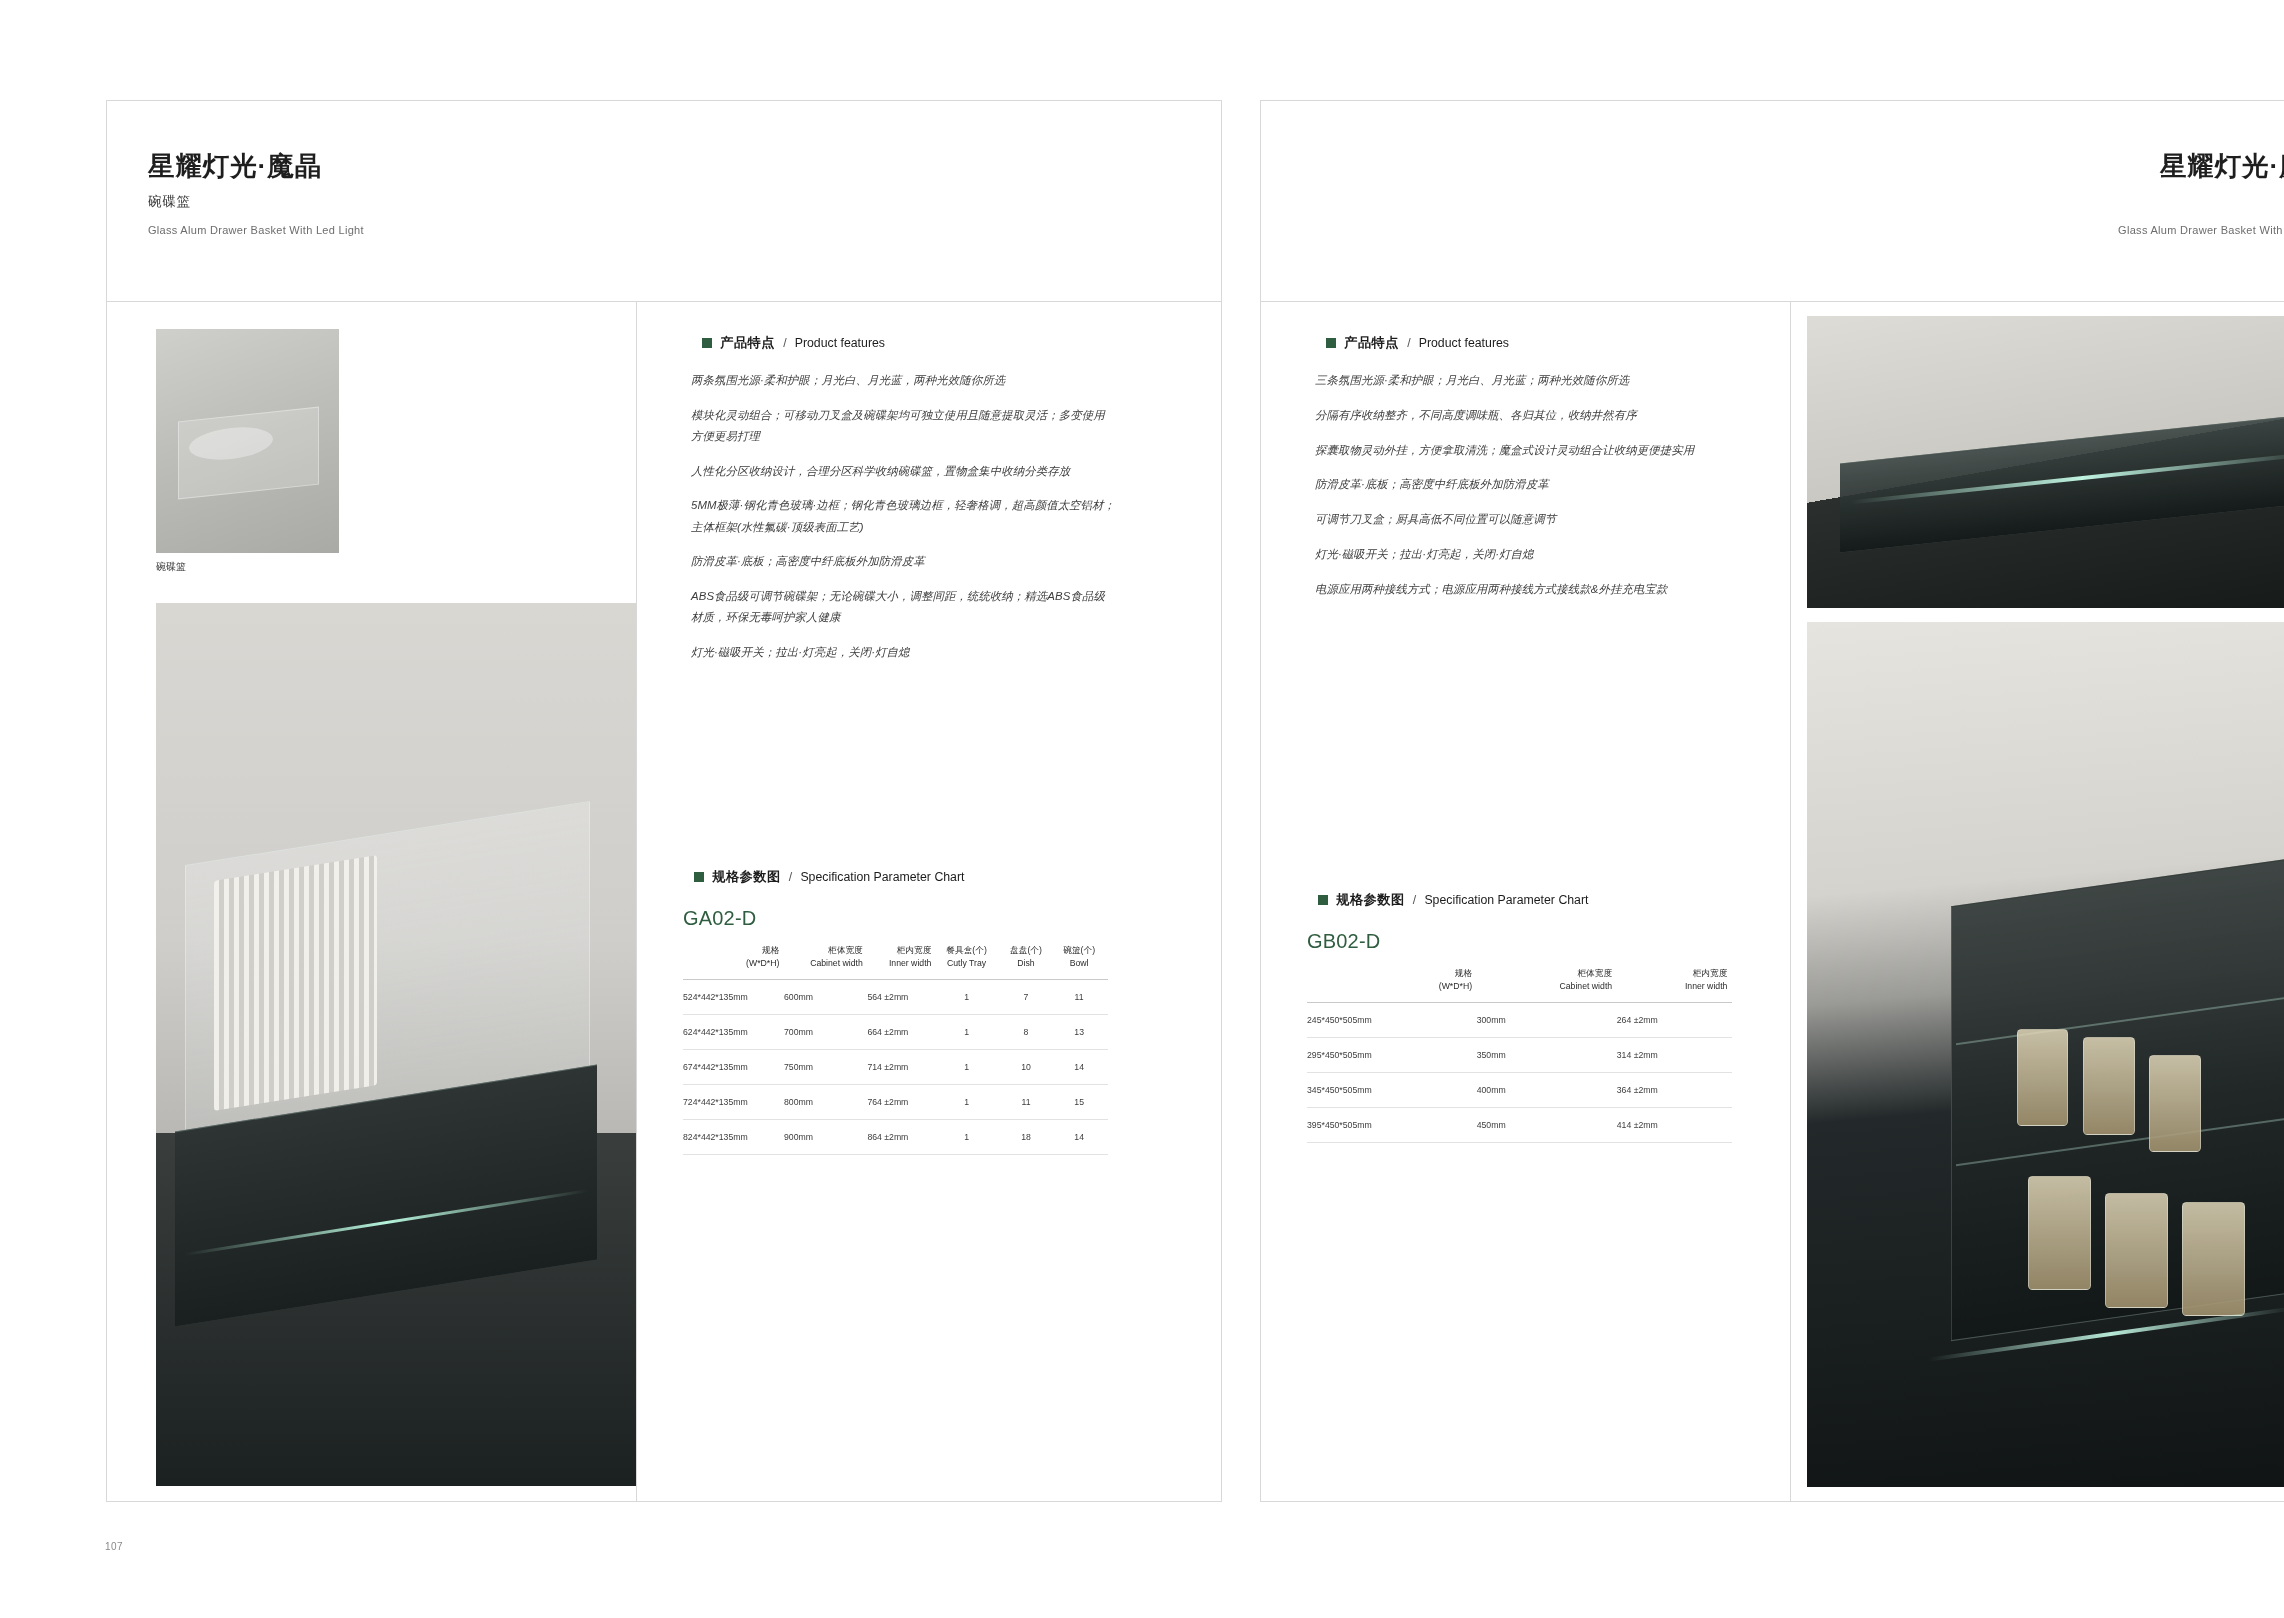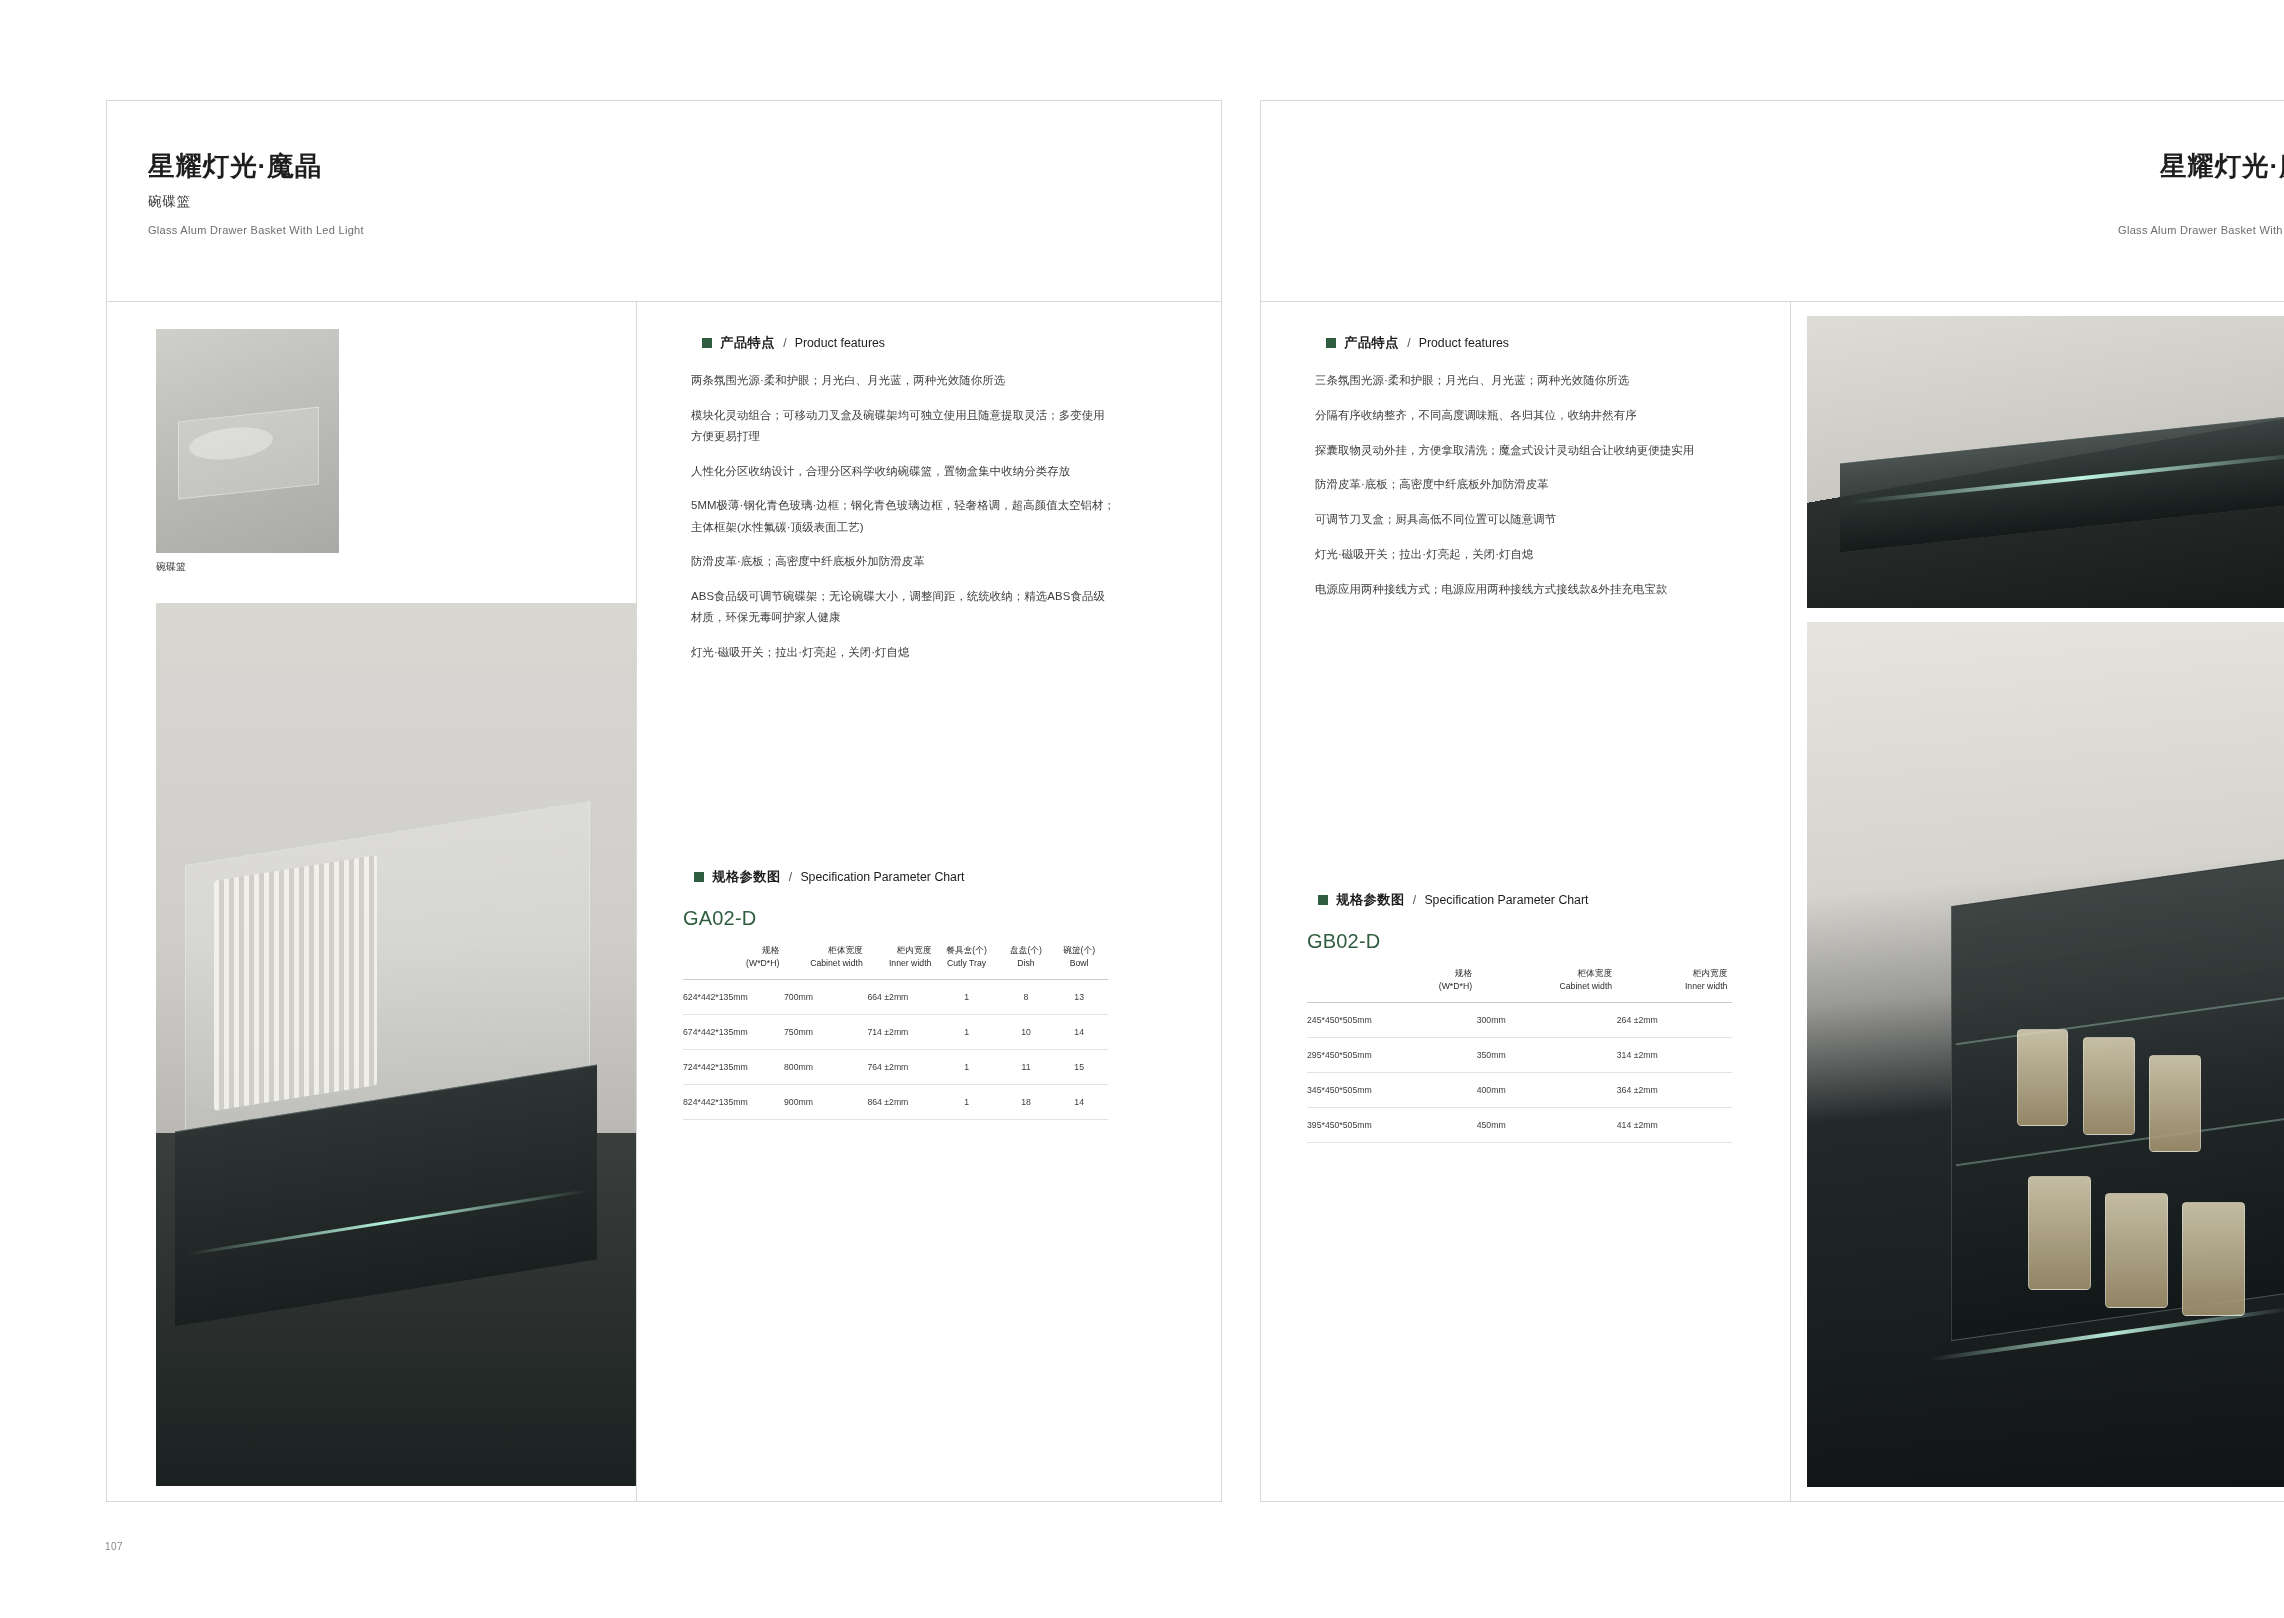--- a/index.html
+++ b/index.html
@@ -258,20 +258,21 @@
     left: 54px;
     top: 32px;
     width: 425px;
   }
   .feat-list p {
     font-size: 11.4px;
     line-height: 1.85;
     color: #3d3d3d;
     margin: 0 0 13.7px 0;
     letter-spacing: 0.1px;
+    font-style: italic;
   }
 
   .spec {
     position: absolute;
     left: 46px;
     width: 425px;
   }
   .page-left .spec { top: 566px; }
   .page-right .spec { top: 589px; }
 
@@ -478,20 +479,28 @@
                     <span>Dish</span>
                   </th>
                   <th class="c">
                     <span>碗篮(个)</span><br>
                     <span>Bowl</span>
                   </th>
                 </tr>
               </thead>
               <tbody>
                 <tr>
+                  <td>524*442*135mm</td>
+                  <td>600mm</td>
+                  <td>564 ±2mm</td>
+                  <td class="c">1</td>
+                  <td class="c">7</td>
+                  <td class="c">11</td>
+                </tr>
+                <tr>
                   <td>624*442*135mm</td>
                   <td>700mm</td>
                   <td>664 ±2mm</td>
                   <td class="c">1</td>
                   <td class="c">8</td>
                   <td class="c">13</td>
                 </tr>
                 <tr>
                   <td>674*442*135mm</td>
                   <td>750mm</td>

